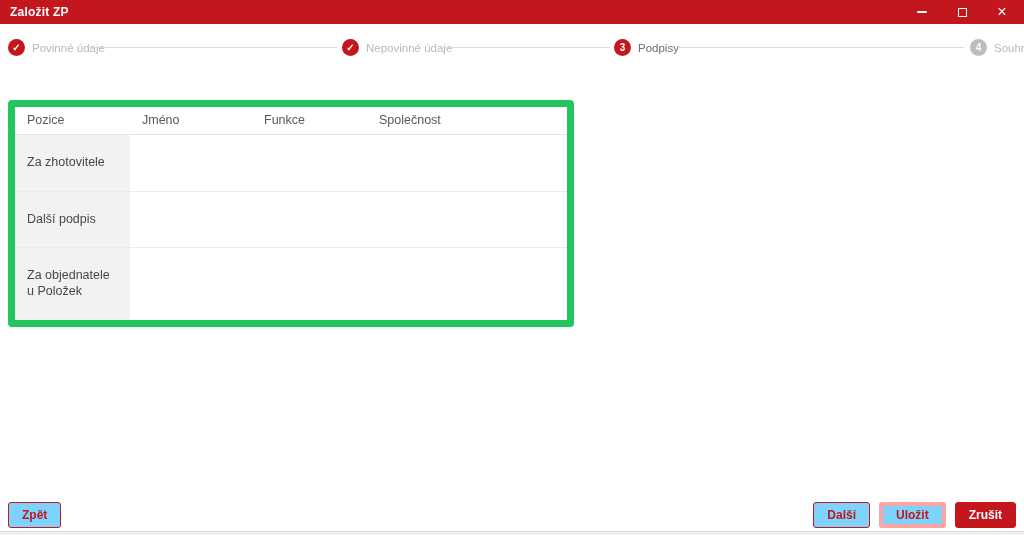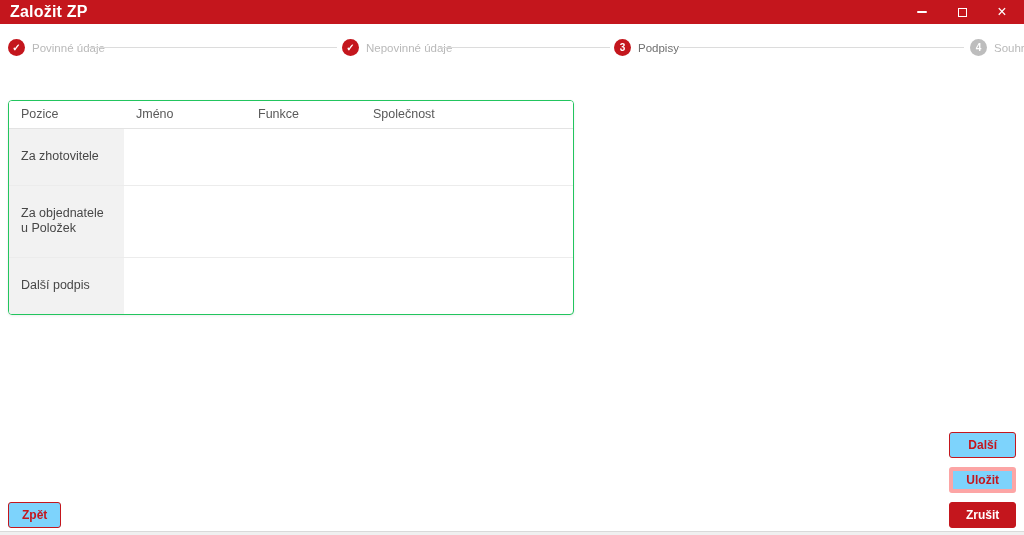--- a/index.html
+++ b/index.html
@@ -19,21 +19,21 @@
     position: absolute;
     top: 0; left: 0; right: 0;
     height: 24px;
     background: #c4161d;
     display: flex;
     align-items: center;
     padding: 0 14px 0 10px;
   }
   .titlebar-title {
     color: #ffffff;
-    font-size: 16px;
+    font-size: 12px;
     font-weight: 700;
     letter-spacing: 0.2px;
   }
   .titlebar-controls {
     margin-left: auto;
     display: flex;
     align-items: center;
     gap: 24px;
   }
   .ctrl-btn {
@@ -92,21 +92,21 @@
     top: 23px;
     height: 1px;
     background: #dcdcdc;
   }
 
   
   .sign-table-wrap {
     position: absolute;
     top: 100px; left: 8px;
     width: 566px;
-    border: 1px solid #22c55e;
+    border: 7px solid #22c55e;
     border-radius: 4px;
     box-shadow: 0 1px 3px rgba(0,0,0,0.07);
     background: #ffffff;
     overflow: hidden;
   }
   table.sign-table {
     width: 100%;
     border-collapse: collapse;
     table-layout: fixed;
   }
@@ -145,21 +145,21 @@
     align-items: center;
     justify-content: center;
   }
   .btn-outline { border: 1px solid #c4161d; color: #c4161d; }
   .btn-outline-light { border: 4px solid #fca5a5; color: #c4161d; }
   .btn-filled { border: 1px solid #c4161d; background: #c4161d; color: #ffffff; }
 
   .footer-left { position: absolute; left: 8px; bottom: 7px; }
   .footer-right {
     position: absolute; right: 8px; bottom: 7px;
-    display: flex; gap: 9px; flex-direction: column;
+    display: flex; gap: 9px;
   }
 
   .bottom-strip {
     position: absolute;
     left: 0; right: 0; bottom: 0;
     height: 4px;
     background: #f0f0f0;
     border-top: 1px solid #dadada;
   }
 </style>
@@ -226,27 +226,27 @@
         </tr>
       </thead>
       <tbody>
         <tr>
           <td class="pos-cell">Za zhotovitele</td>
           <td></td>
           <td></td>
           <td></td>
         </tr>
         <tr>
+          <td class="pos-cell">Další podpis</td>
+          <td></td>
+          <td></td>
+          <td></td>
+        </tr>
+        <tr>
           <td class="pos-cell">Za objednatele u Položek</td>
-          <td></td>
-          <td></td>
-          <td></td>
-        </tr>
-        <tr>
-          <td class="pos-cell">Další podpis</td>
           <td></td>
           <td></td>
           <td></td>
         </tr>
       </tbody>
     </table>
   </div>
 
   <div class="footer-left">
     <button class="btn btn-outline">Zpět</button>

